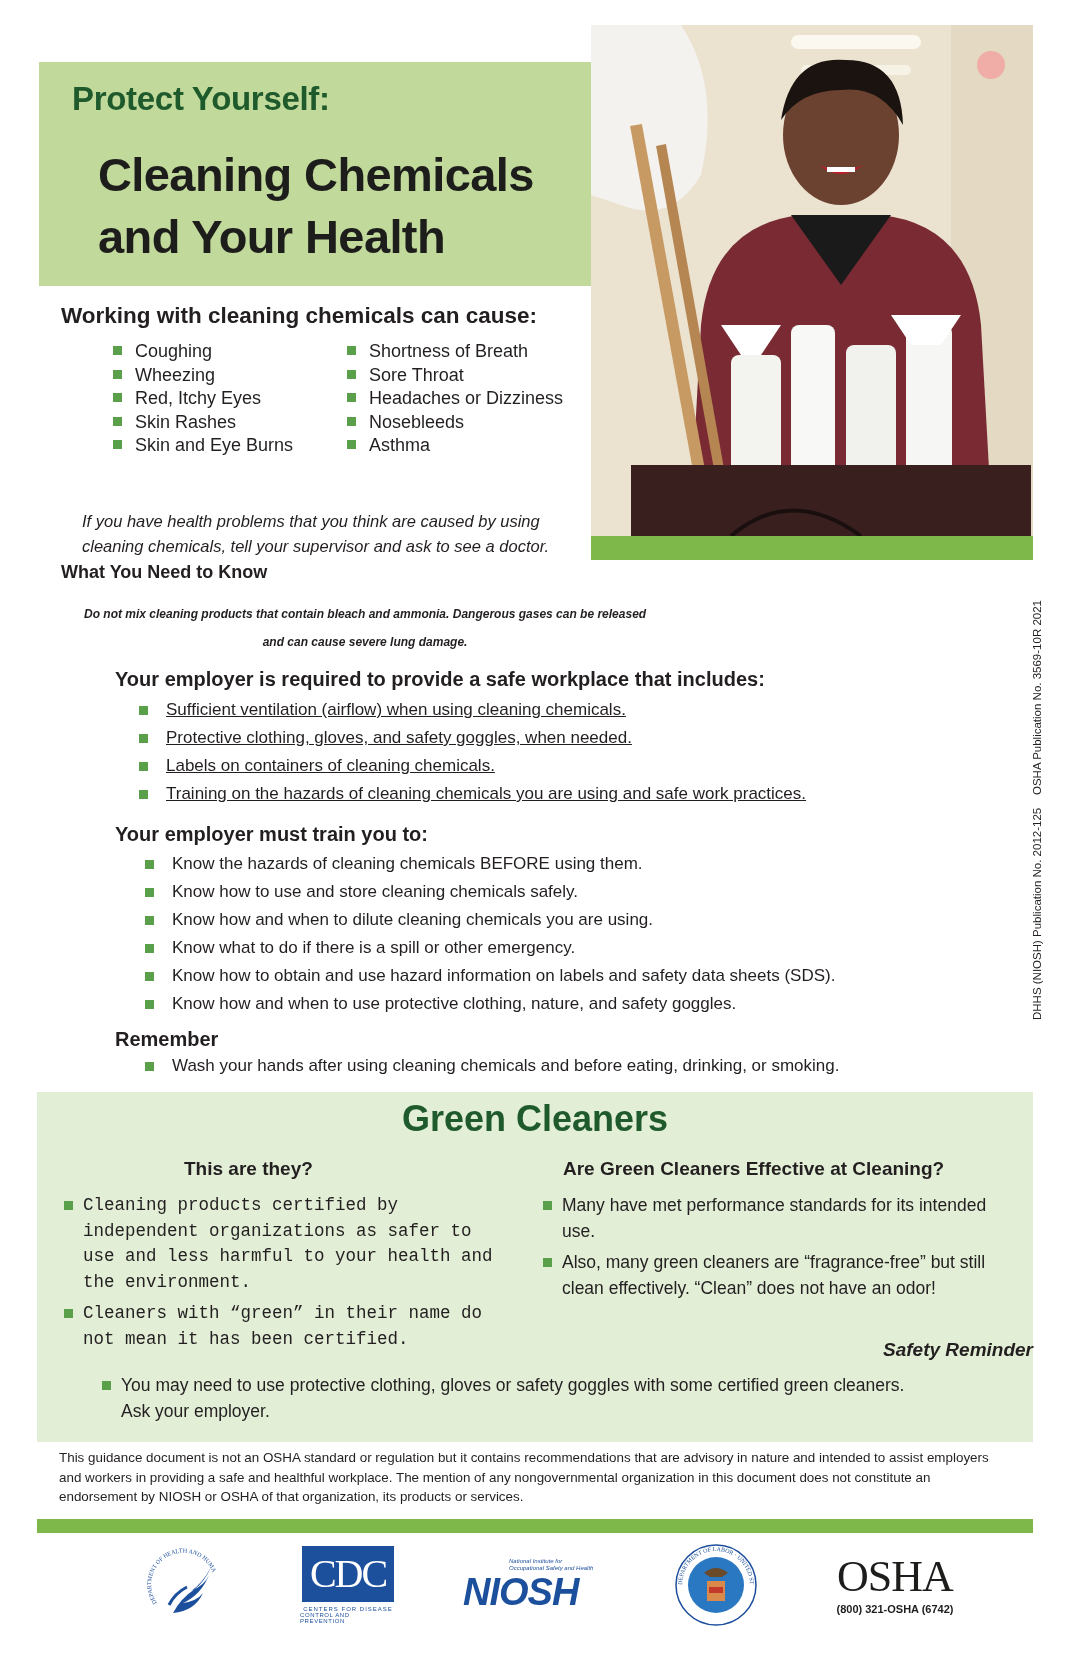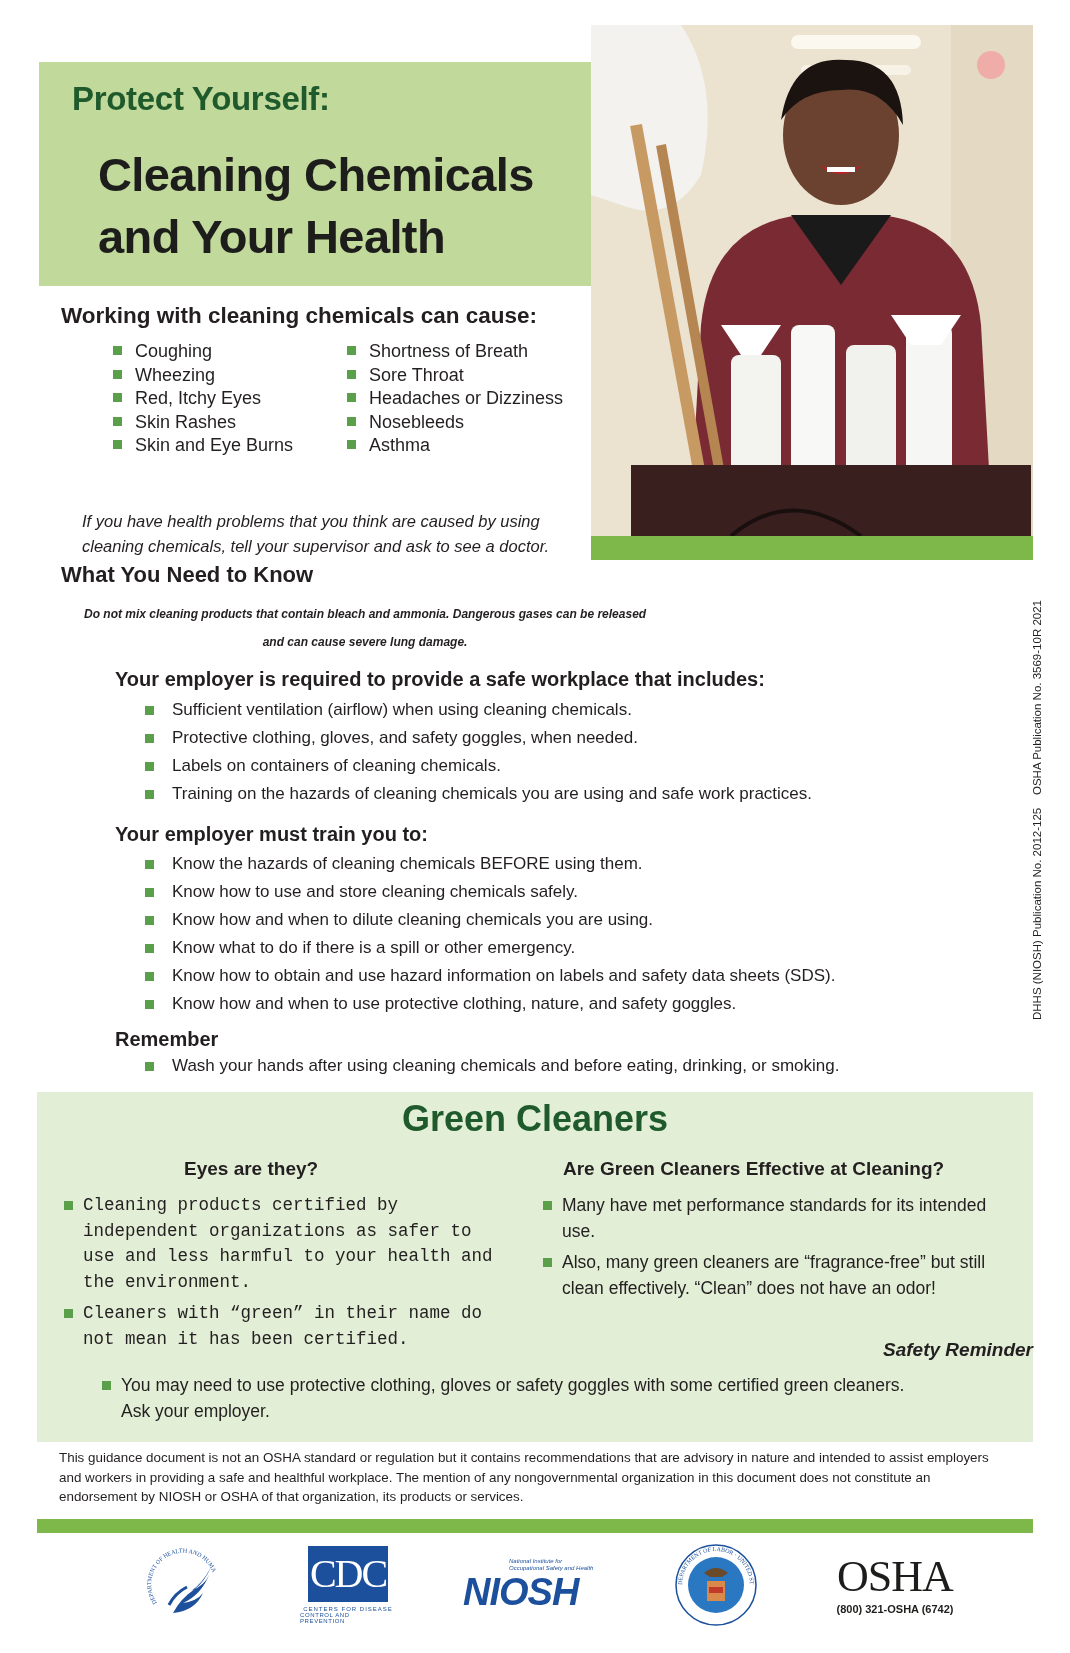--- a/index.html
+++ b/index.html
@@ -11,21 +11,21 @@
   .header-box {
     left: 39px; top: 62px; width: 552px; height: 224px; background: #c1d99a;
   }
   .kicker { left: 72px; top: 80px; font-size: 33px; font-weight: bold; color: #1f5a2c; letter-spacing: -0.3px; }
   .title { left: 98px; top: 144px; font-size: 47px; font-weight: bold; color: #1d1d1b; line-height: 62px; letter-spacing: -0.6px; }
   .photo {
     left: 591px; top: 25px; width: 442px; height: 511px; overflow: hidden;
     background: linear-gradient(180deg, #efe6d3 0%, #e9e0cc 50%, #ddd3bd 100%);
   }
   .photo-bar { left: 591px; top: 536px; width: 442px; height: 24px; background: #7eb84a; }
-  h2.sec { font-size: 22px; font-weight: bold; color: #231f20; }
+  h2.sec { font-size: 18px; font-weight: bold; color: #231f20; }
   .bullet-list { list-style: none; }
   .bullet-list li { position: relative; padding-left: 22px; }
   .bullet-list li .sq {
     position: absolute; left: 0; width: 9px; height: 9px; background: #5aa04a;
   }
   .causes li { font-size: 18px; line-height: 23.5px; }
   .causes li .sq { top: 6px; }
   .italic { font-style: italic; }
   .wytk-list li { font-size: 17px; line-height: 28px; padding-left: 27px; }
   .wytk-list li .sq { top: 10px; }
@@ -106,21 +106,21 @@
   <div>cleaning chemicals, tell your supervisor and ask to see a doctor.</div>
 </div>
 
 <h2 class="abs sec" style="left:61px; top:562px;">What You Need to Know</h2>
 <div class="abs italic" style="left:84px; top:600px; font-size:12px; line-height:28px; font-weight:bold;text-align:center;">
   <div>Do not mix cleaning products that contain bleach and ammonia.  Dangerous gases can be released</div>
   <div>and can cause severe lung damage.</div>
 </div>
 
 <div class="abs sub" style="left:115px; top:668px;">Your employer is required to provide a safe workplace that includes:</div>
-<ul class="abs bullet-list wytk-list" style="left:145px; top:696px;">
+<ul class="abs bullet-list wytk-list" style="left:139px; top:696px;text-decoration:underline;">
   <li><span class="sq"></span><span>Sufficient ventilation (airflow) when using cleaning chemicals.</span></li>
   <li><span class="sq"></span><span>Protective clothing, gloves, and safety goggles, when needed.</span></li>
   <li><span class="sq"></span><span>Labels on containers of cleaning chemicals.</span></li>
   <li><span class="sq"></span><span>Training on the hazards of cleaning chemicals you are using and safe work practices.</span></li>
 </ul>
 
 <div class="abs sub" style="left:115px; top:823px;">Your employer must train you to:</div>
 <ul class="abs bullet-list wytk-list" style="left:145px; top:850px;">
   <li><span class="sq"></span><span>Know the hazards of cleaning chemicals BEFORE using them.</span></li>
   <li><span class="sq"></span><span>Know how to use and store cleaning chemicals safely.</span></li>
@@ -133,21 +133,21 @@
 <div class="abs sub" style="left:115px; top:1028px;">Remember</div>
 <ul class="abs bullet-list wytk-list" style="left:145px; top:1052px;">
   <li><span class="sq"></span><span>Wash your hands after using cleaning chemicals and before eating, drinking, or smoking.</span></li>
 </ul>
 
 <div class="abs vert-text">DHHS (NIOSH) Publication No. 2012-125    OSHA Publication No. 3569-10R 2021</div>
 
 <div class="abs green-box"></div>
 <div class="abs gc-title">Green Cleaners</div>
 
-<div class="abs gc-h" style="left:184px; top:1158px;">Eyes are they?</div>
+<div class="abs gc-h" style="left:184px; top:1158px;">This are they?</div>
 <ul class="abs bullet-list gc-list" style="left:64px; top:1193px; width:440px;font-family:Liberation Mono, monospace;">
   <li><span class="sq"></span><span>Cleaning products certified by independent organizations as safer to use and less harmful to your health and the environment.</span></li>
   <li><span class="sq"></span><span>Cleaners with “green” in their name do not mean it has been certified.</span></li>
 </ul>
 
 <div class="abs gc-h" style="left:563px; top:1158px;">Are Green Cleaners Effective at Cleaning?</div>
 <ul class="abs bullet-list gc-list" style="left:543px; top:1193px; width:470px;">
   <li><span class="sq"></span><span>Many have met performance standards for its intended use.</span></li>
   <li><span class="sq"></span><span>Also, many green cleaners are “fragrance-free” but still clean effectively.  “Clean” does not have an odor!</span></li>
 </ul>
@@ -163,21 +163,21 @@
 <div class="logo" style="left:140px; width:90px;">
   <svg width="84" height="84" viewBox="0 0 84 84">
     <path id="hhsarc" d="M14 60 A 32 32 0 1 1 70 30" fill="none"></path>
     <text font-size="6" fill="#1c4f9c" font-family="Liberation Serif, serif"><textPath href="#hhsarc">DEPARTMENT OF HEALTH AND HUMAN SERVICES · USA</textPath></text>
     <path d="M30 70 Q 38 55 52 46 Q 62 38 68 24 Q 60 40 48 48 Q 62 42 66 32 Q 58 52 40 60 Q 54 58 60 50 Q 52 68 30 70 Z" fill="#1c4f9c"></path>
     <path d="M26 62 Q 32 50 44 44" stroke="#1c4f9c" stroke-width="3" fill="none"></path>
   </svg>
 </div>
 
 <div class="logo" style="left:300px; width:96px; flex-direction:column;">
-  <div style="width:80px; height:56px; background:#1c4f9c; color:#ffffff; font-family:'Liberation Serif',serif; font-size:40px; line-height:56px; text-align:center; letter-spacing:-2px;">CDC</div>
+  <div style="width:92px; height:56px; background:#1c4f9c; color:#ffffff; font-family:'Liberation Serif',serif; font-size:40px; line-height:56px; text-align:center; letter-spacing:-2px;">CDC</div>
   <div style="font-size:6px; letter-spacing:1px; color:#1c4f9c; margin-top:4px;">CENTERS FOR DISEASE</div>
   <div style="font-size:6px; letter-spacing:0.6px; color:#1c4f9c;">CONTROL AND PREVENTION</div>
 </div>
 
 <div class="logo" style="left:463px; width:150px; flex-direction:column; align-items:flex-start;">
   <div style="font-size:6px; font-style:italic; color:#1c4f9c; margin-left:46px; width:90px; line-height:7px;">National Institute for Occupational Safety and Health</div>
   <div style="font-size:38px; font-weight:bold; font-style:italic; color:#1c4f9c; letter-spacing:-1px; line-height:40px;">NIOSH</div>
 </div>
 
 <div class="logo" style="left:673px; width:86px;">

